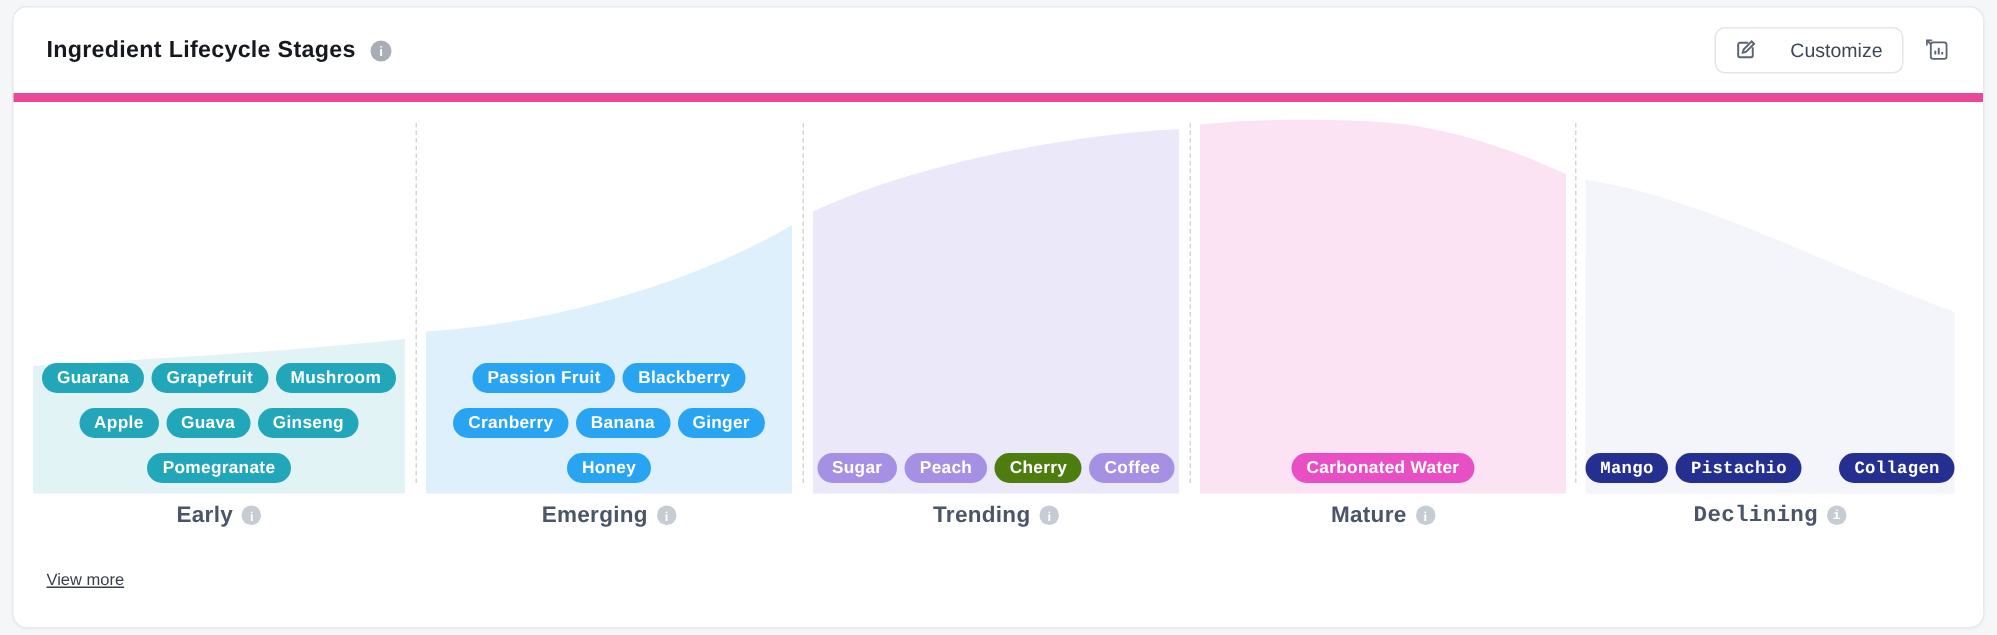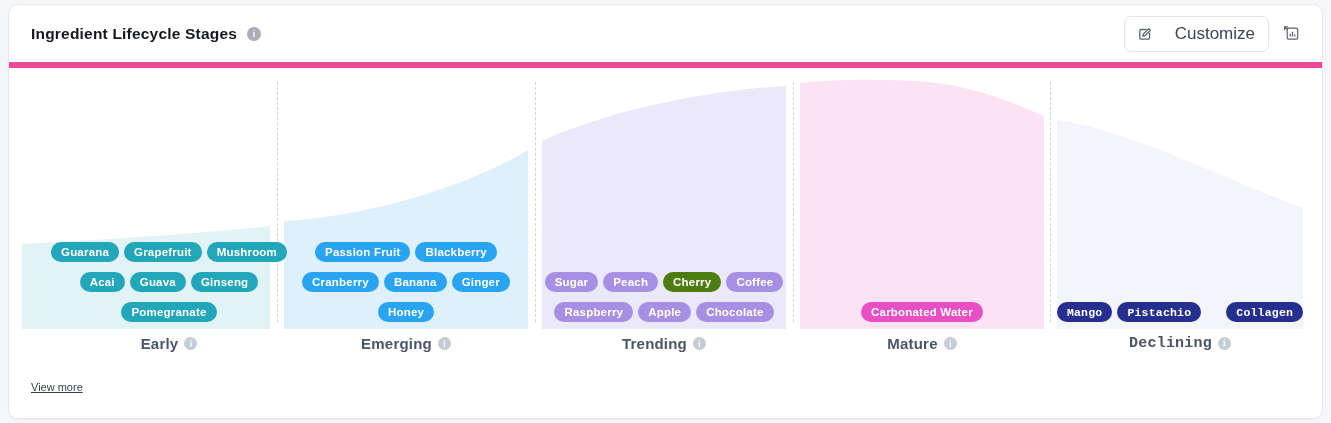--- a/index.html
+++ b/index.html
@@ -24,37 +24,37 @@
   .info{
     display:inline-flex;align-items:center;justify-content:center;
     border-radius:50%;color:#ffffff;font-weight:bold;font-style:normal;
     flex:0 0 auto;
   }
   .info::before{content:"i";}
   .info.title-info{width:14px;height:14px;background:#a9aeb6;font-size:9px;}
   .info.label-info{width:13px;height:13px;background:#c6ccd4;font-size:8.5px;}
   .header-actions{display:flex;align-items:center;gap:14px;}
   .customize-btn{
-    display:flex;align-items:center;gap:23px;
+    display:flex;gap:23px;
     background:#ffffff;border:1px solid #e3e6ea;border-radius:7px;
     padding:7px 13px;cursor:pointer;
-    font-family:"Liberation Sans", sans-serif;font-size:17px;color:#3d4654;
+    font-family:"Liberation Sans", sans-serif;font-size:13px;color:#3d4654;
   }
   .customize-btn svg{display:block;}
   .export-icon{display:inline-flex;cursor:pointer;}
   
   .chart{position:relative;height:262px;}
   .areas{position:absolute;left:0;top:0;display:block;}
   .sep{position:absolute;top:14px;height:240px;width:0;border-left:1px dashed #d2d6db;}
   .sep-1{left:268px;}.sep-2{left:526px;}.sep-3{left:784px;}.sep-4{left:1041px;}
   .pills{
     position:absolute;bottom:8px;
     display:flex;flex-direction:column;justify-content:flex-end;align-items:center;gap:10px;
   }
-  .zone-0{left:13px;width:248px;padding-left:23px;}
+  .zone-0{left:13px;width:248px;}
   .zone-1{left:275px;width:244px;}
   .zone-2{left:533px;width:244px;}
   .zone-3{left:791px;width:244px;}
   .zone-4{left:1048px;width:246px;font-family:Liberation Mono, monospace;}
   .pill-row{display:flex;justify-content:center;gap:5px;}
   .pill{
     display:inline-flex;align-items:center;
     height:20px;padding:0 10px;border-radius:11px;
     color:#ffffff;font-size:11.5px;font-weight:bold;letter-spacing:.2px;
     white-space:nowrap;cursor:pointer;
@@ -114,21 +114,21 @@
     <div class="sep sep-3"></div>
     <div class="sep sep-4"></div>
 
     <div class="pills zone-0">
         <div class="pill-row">
           <span class="pill" style="background: rgb(34, 167, 186);">Guarana</span>
           <span class="pill" style="background: rgb(34, 167, 186);">Grapefruit</span>
           <span class="pill" style="background: rgb(34, 167, 186);">Mushroom</span>
         </div>
         <div class="pill-row">
-          <span class="pill" style="background: rgb(34, 167, 186);">Acai</span>
+          <span class="pill" style="background: rgb(34, 167, 186);">Apple</span>
           <span class="pill" style="background: rgb(34, 167, 186);">Guava</span>
           <span class="pill" style="background: rgb(34, 167, 186);">Ginseng</span>
         </div>
         <div class="pill-row">
           <span class="pill" style="background: rgb(34, 167, 186);">Pomegranate</span>
         </div>
       </div>
     <div class="pills zone-1">
         <div class="pill-row">
           <span class="pill" style="background: rgb(41, 164, 242);">Passion Fruit</span>
@@ -142,25 +142,20 @@
         <div class="pill-row">
           <span class="pill" style="background: rgb(41, 164, 242);">Honey</span>
         </div>
       </div>
     <div class="pills zone-2">
         <div class="pill-row">
           <span class="pill" style="background: rgb(166, 144, 228);">Sugar</span>
           <span class="pill" style="background: rgb(166, 144, 228);">Peach</span>
           <span class="pill" style="background: #4d7c0f;">Cherry</span>
           <span class="pill" style="background: rgb(166, 144, 228);">Coffee</span>
-        </div>
-        <div class="pill-row">
-          <span class="pill" style="background: rgb(166, 144, 228);">Raspberry</span>
-          <span class="pill" style="background: rgb(166, 144, 228);">Apple</span>
-          <span class="pill" style="background: rgb(166, 144, 228);">Chocolate</span>
         </div>
       </div>
     <div class="pills zone-3">
         <div class="pill-row">
           <span class="pill" style="background: rgb(232, 79, 197);">Carbonated Water</span>
         </div>
       </div>
     <div class="pills zone-4">
         <div class="pill-row">
           <span class="pill" style="background: rgb(37, 47, 144);">Mango</span>

